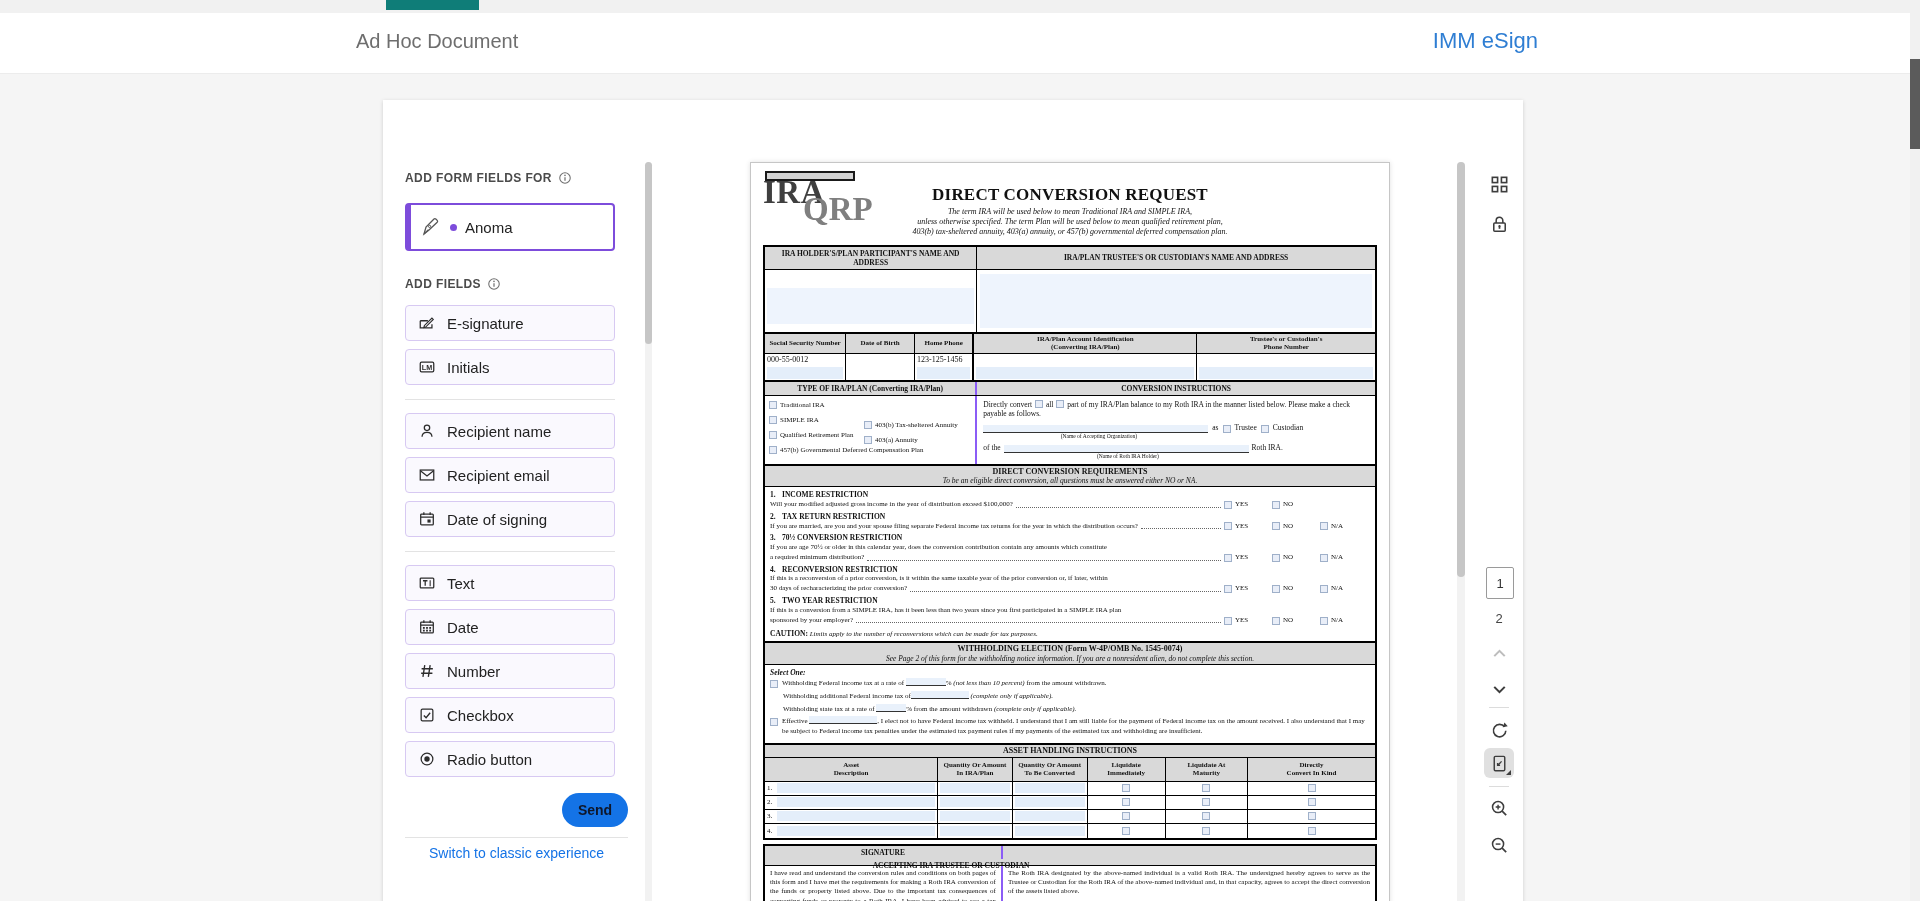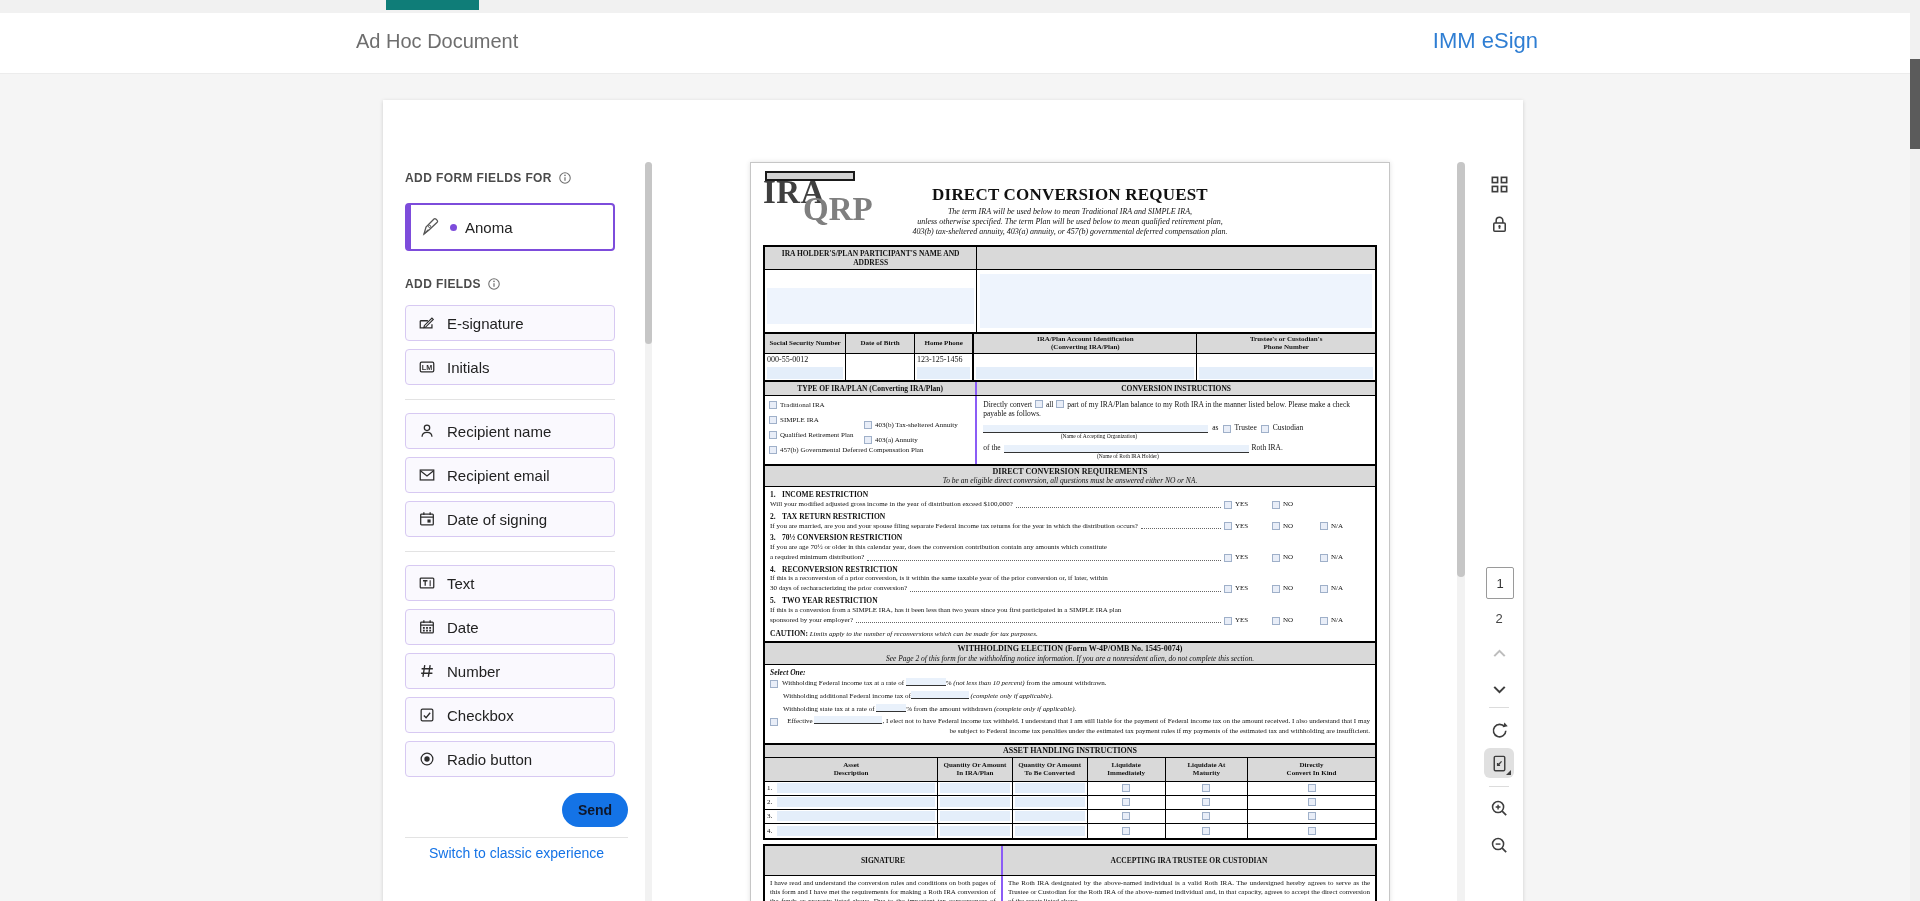--- a/index.html
+++ b/index.html
@@ -114,36 +114,36 @@
   .opts{display:flex;flex-shrink:0;width:146px;}
   .slot{width:48px;display:flex;align-items:center;gap:3px;}
   .caution{padding:1px 5px 3px 5px;font-size:7px;}
   .caution b{font-size:7.5px;}
   .caution i{font-style:italic;}
   .select-one{padding:3px 5px 1px 5px;font-size:7.5px;font-weight:bold;font-style:italic;}
   .wh-opts{padding:0 5px 4px 5px;}
   .wh-row{display:flex;margin-bottom:2px;}
   .wh-cb{margin:2px 4px 0 0;}
   .wh-indent{width:13px;flex-shrink:0;}
-  .wh-text{font-size:7px;line-height:1.4;text-align:right;}
+  .wh-text{font-size:7px;line-height:1.4;}
   .wh-text .it{font-style:italic;}
   .assets-band{padding:1px 0;}
   .a-hdr{height:24px;}
   .a-hcell{display:flex;flex-direction:column;justify-content:center;font-weight:bold;font-size:7px;text-align:center;
     line-height:1.2;border-right:1px solid #000;}
   .a-hcell:last-child,.a-cell:last-child{border-right:none;}
   .a-row{height:14px;border-bottom:1px solid #000;}
   .a-row:last-child{border-bottom:none;}
   .a-cell{border-right:1px solid #000;display:flex;align-items:center;padding:1px 2px;font-size:7px;}
   .a-cell.ctr{justify-content:center;}
   .a-num{width:10px;flex-shrink:0;}
   .a-field{height:10px;margin-top:0;}
   .a-field.full{flex:1;}
   .a-cell .fieldbar{flex:1;}
-  .sig-hdr{height:30px;}
+  .sig-hdr{height:20px;flex-direction:column;}
   .sw-l{width:39%;} .sw-r{width:61%;}
   .sig-body{font-size:7px;}
   .sig-cell{padding:3px 5px;text-align:justify;line-height:1.35;}
 </style>
 </head>
 <body>
 
 <div id="app">
   <div class="topstrip">
     <div class="tab-indicator"></div>
@@ -311,20 +311,21 @@
       <div class="doc-sub">
           <div>The term IRA will be used below to mean Traditional IRA and SIMPLE IRA,</div>
           <div>unless otherwise specified. The term Plan will be used below to mean qualified retirement plan,</div>
           <div>403(b) tax-sheltered annuity, 403(a) annuity, or 457(b) governmental deferred compensation plan.</div>
         </div>
 
       <div class="formstack">
 
         <div class="frow gray bb1">
           <div class="hcell w-l br1">IRA HOLDER'S/PLAN PARTICIPANT'S NAME AND ADDRESS</div>
+          <div class="hcell w-r">IRA/PLAN TRUSTEE'S OR CUSTODIAN'S NAME AND ADDRESS</div>
         </div>
         <div class="frow nt-body bb2">
           <div class="nt-cell w-l br1">
             <span>Peter Parker</span>
             <div class="fieldblock nt-f-l"></div>
           </div>
           <div class="nt-cell w-r">
             <div class="fieldblock nt-f-r"></div>
           </div>
         </div>

